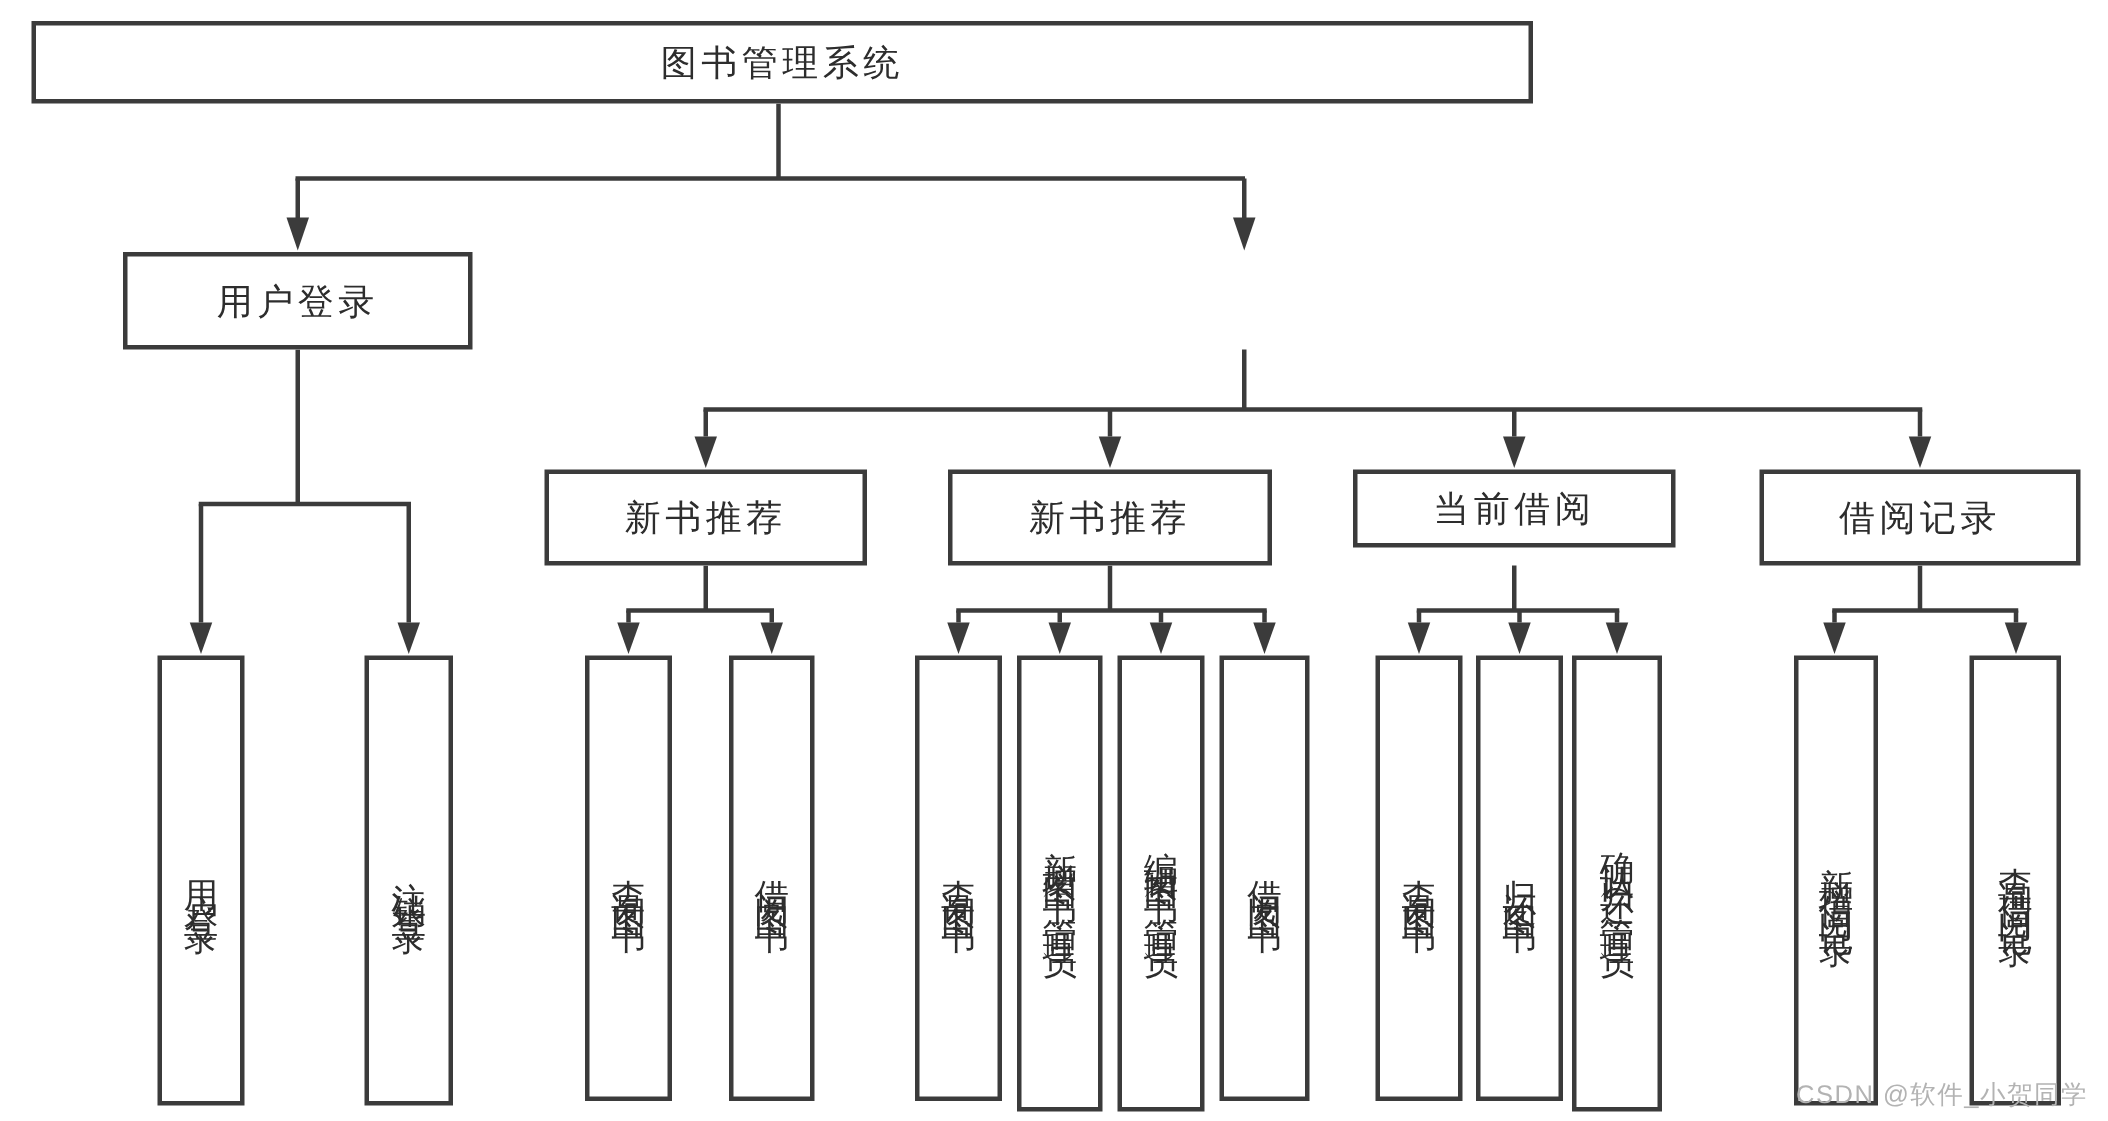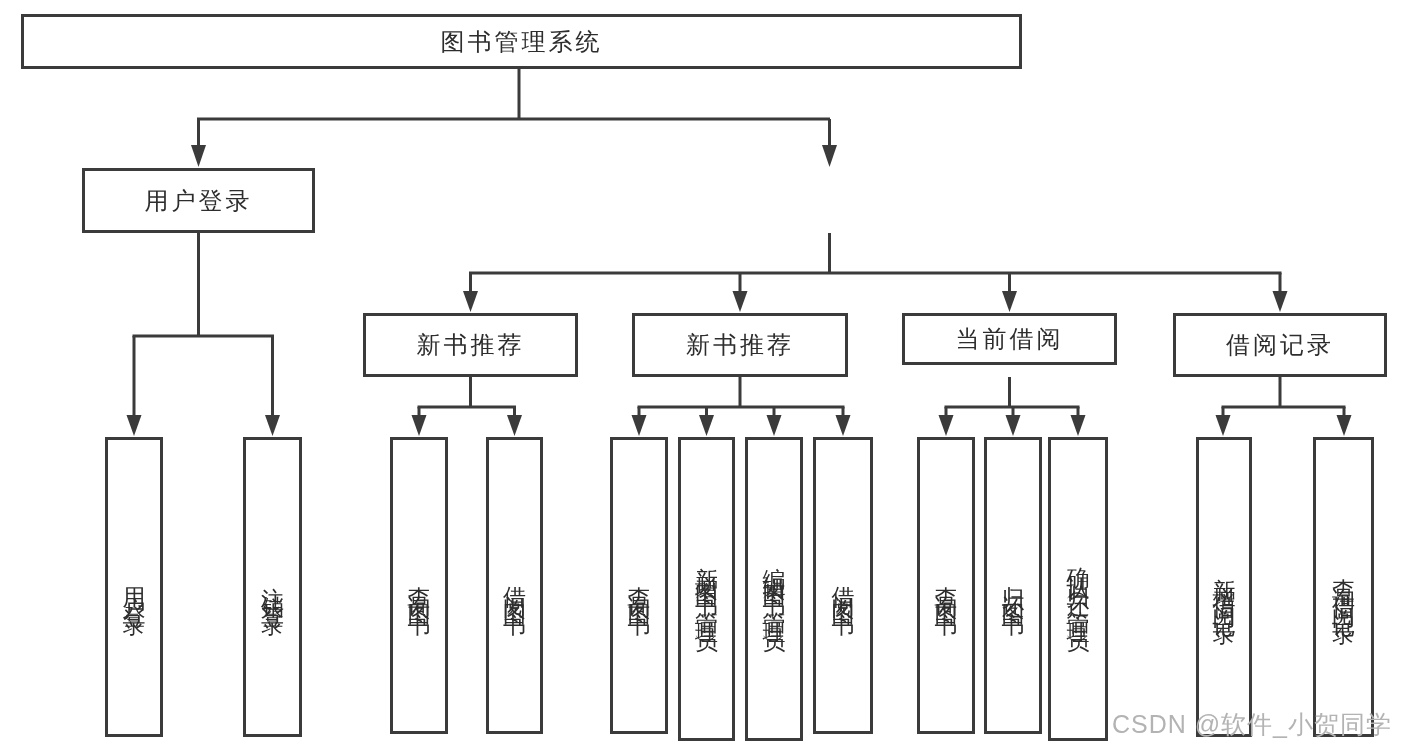--- a/index.html
+++ b/index.html
@@ -39,21 +39,21 @@
     text-orientation: mixed;
     font-size: 23px;
     letter-spacing: 9px;
     line-height: 1;
     color: #2d2d2d;
   }
   .watermark {
     position: absolute;
     right: 13px;
     bottom: 6px;
-    font-size: 25px;
+    font-size: 17px;
     color: #b3b3b3;
     letter-spacing: 1px;
     z-index: 5;
     white-space: nowrap;
   }
 </style>
 </head>
 <body>
 
 <div class="canvas">

